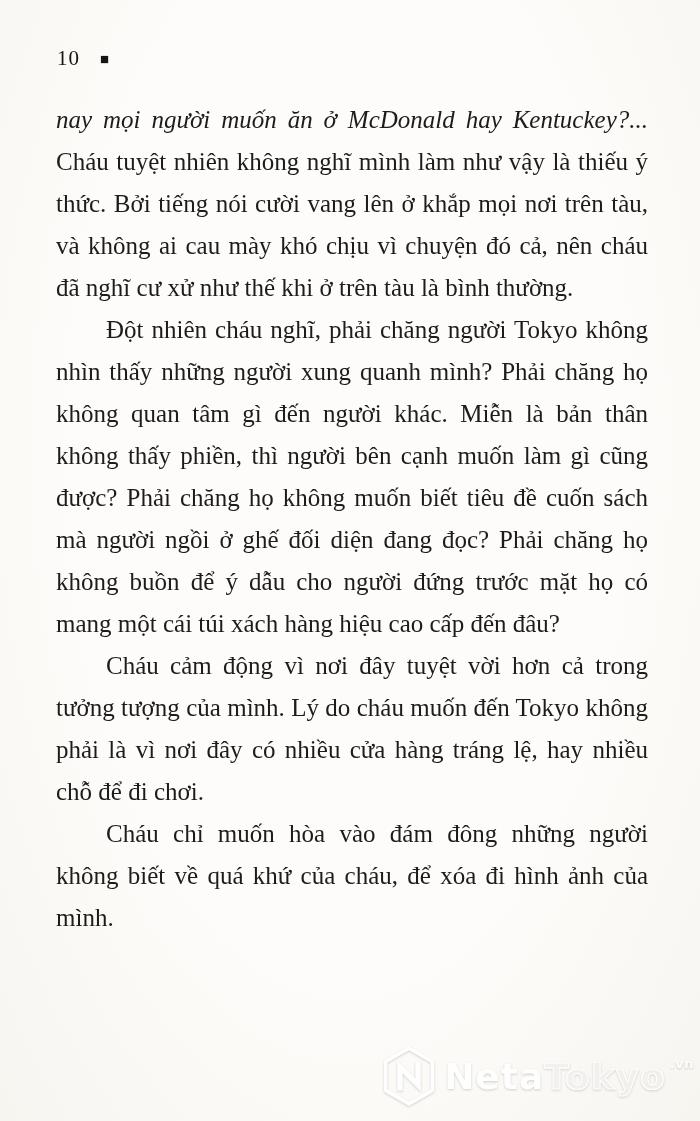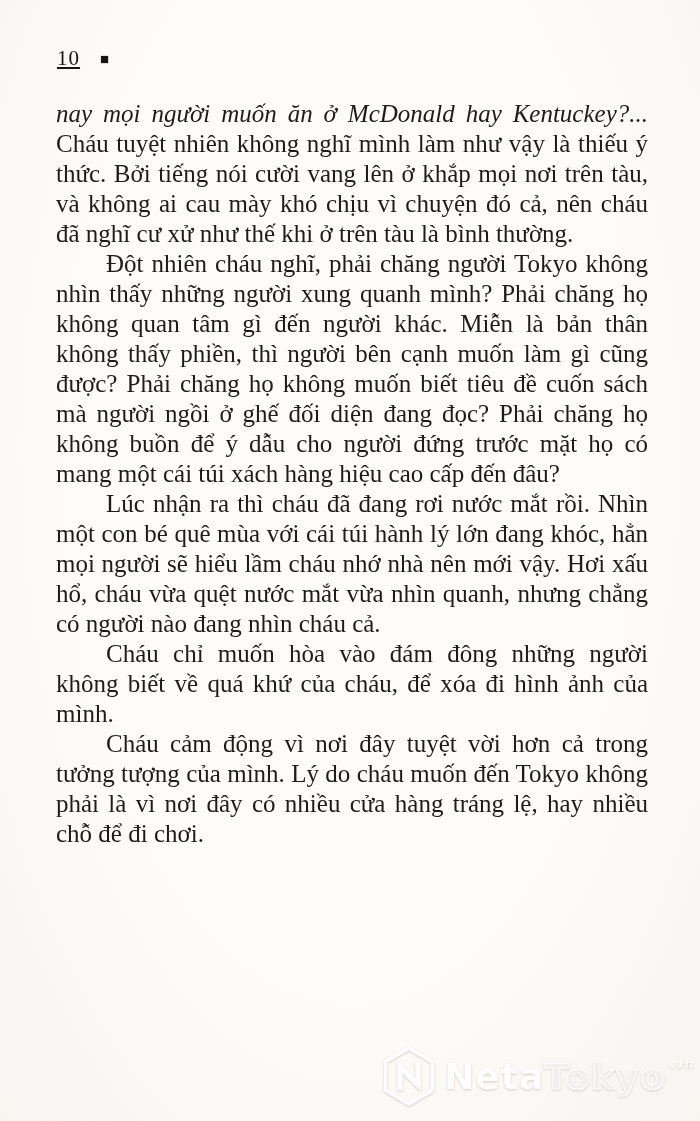--- a/index.html
+++ b/index.html
@@ -23,41 +23,40 @@
     position: absolute;
     top: 46px;
     left: 57px;
     display: flex;
     align-items: center;
     color: #171513;
     font-size: 21px;
   }
   .page-number {
     letter-spacing: 1px;
-    text-decoration: underline;
   }
   .square-sep {
     font-size: 15px;
     margin: 0 16px 0 20px;
     line-height: 1;
     transform: translateY(1px);
   }
   .running-title {
     letter-spacing: 1.5px;
     font-size: 20px;
     word-spacing: 4px;
   }
   
   .content {
     position: absolute;
     top: 99px;
     left: 56px;
     width: 592px;
     font-size: 25px;
-    line-height: 30px;
+    line-height: 42px;
     color: #1e1c1a;
     text-align: justify;
   }
   .content p {
     margin: 0;
     padding: 0;
   }
   .content p.indented {
     text-indent: 50px;
   }
@@ -109,23 +108,22 @@
 <div class="page">
 
   <div class="header">
     <span class="page-number">10</span>
     <span class="square-sep">■</span>
   </div>
 
   <div class="content">
     <p><em class="italic-lead">nay mọi người muốn ăn ở McDonald hay Kentuckey?...</em> <span>Cháu tuyệt nhiên không nghĩ mình làm như vậy là thiếu ý thức. Bởi tiếng nói cười vang lên ở khắp mọi nơi trên tàu, và không ai cau mày khó chịu vì chuyện đó cả, nên cháu đã nghĩ cư xử như thế khi ở trên tàu là bình thường.</span></p>
     <p class="indented">Đột nhiên cháu nghĩ, phải chăng người Tokyo không nhìn thấy những người xung quanh mình? Phải chăng họ không quan tâm gì đến người khác. Miễn là bản thân không thấy phiền, thì người bên cạnh muốn làm gì cũng được? Phải chăng họ không muốn biết tiêu đề cuốn sách mà người ngồi ở ghế đối diện đang đọc? Phải chăng họ không buồn để ý dẫu cho người đứng trước mặt họ có mang một cái túi xách hàng hiệu cao cấp đến đâu?</p>
-    <p class="indented">Lúc nhận ra thì cháu đã đang rơi nước mắt rồi. Nhìn một con bé quê mùa với cái túi hành lý lớn đang khóc, hẳn mọi người sẽ hiểu lầm cháu nhớ nhà nên mới vậy. Hơi xấu hổ, cháu vừa quệt nước mắt vừa nhìn quanh, nhưng chẳng có người nào đang nhìn cháu cả.</p>
+    <p class="indented">Cháu cảm động vì nơi đây tuyệt vời hơn cả trong tưởng tượng của mình. Lý do cháu muốn đến Tokyo không phải là vì nơi đây có nhiều cửa hàng tráng lệ, hay nhiều chỗ để đi chơi.</p>
     <p class="indented">Cháu chỉ muốn hòa vào đám đông những người không biết về quá khứ của cháu, để xóa đi hình ảnh của mình.</p>
-    <p class="indented">Cháu cảm động vì nơi đây tuyệt vời hơn cả trong tưởng tượng của mình. Lý do cháu muốn đến Tokyo không phải là vì nơi đây có nhiều cửa hàng tráng lệ, hay nhiều chỗ để đi chơi.</p>
   </div>
 
   <div class="watermark">
     <svg class="wm-logo" viewBox="0 0 60 68" aria-hidden="true">
       <polygon points="30,3 56,18 56,50 30,65 4,50 4,18" fill="none" stroke="#ffffff" stroke-width="4" stroke-linejoin="round"></polygon>
       <path d="M20,47 L20,24 L40,44 L40,21" fill="none" stroke="#ffffff" stroke-width="6" stroke-linejoin="miter" stroke-linecap="square"></path>
     </svg>
     <span class="wm-text">
       <span class="wm-prefix">Neta</span>
       <span class="wm-suffix">Tokyo</span>

